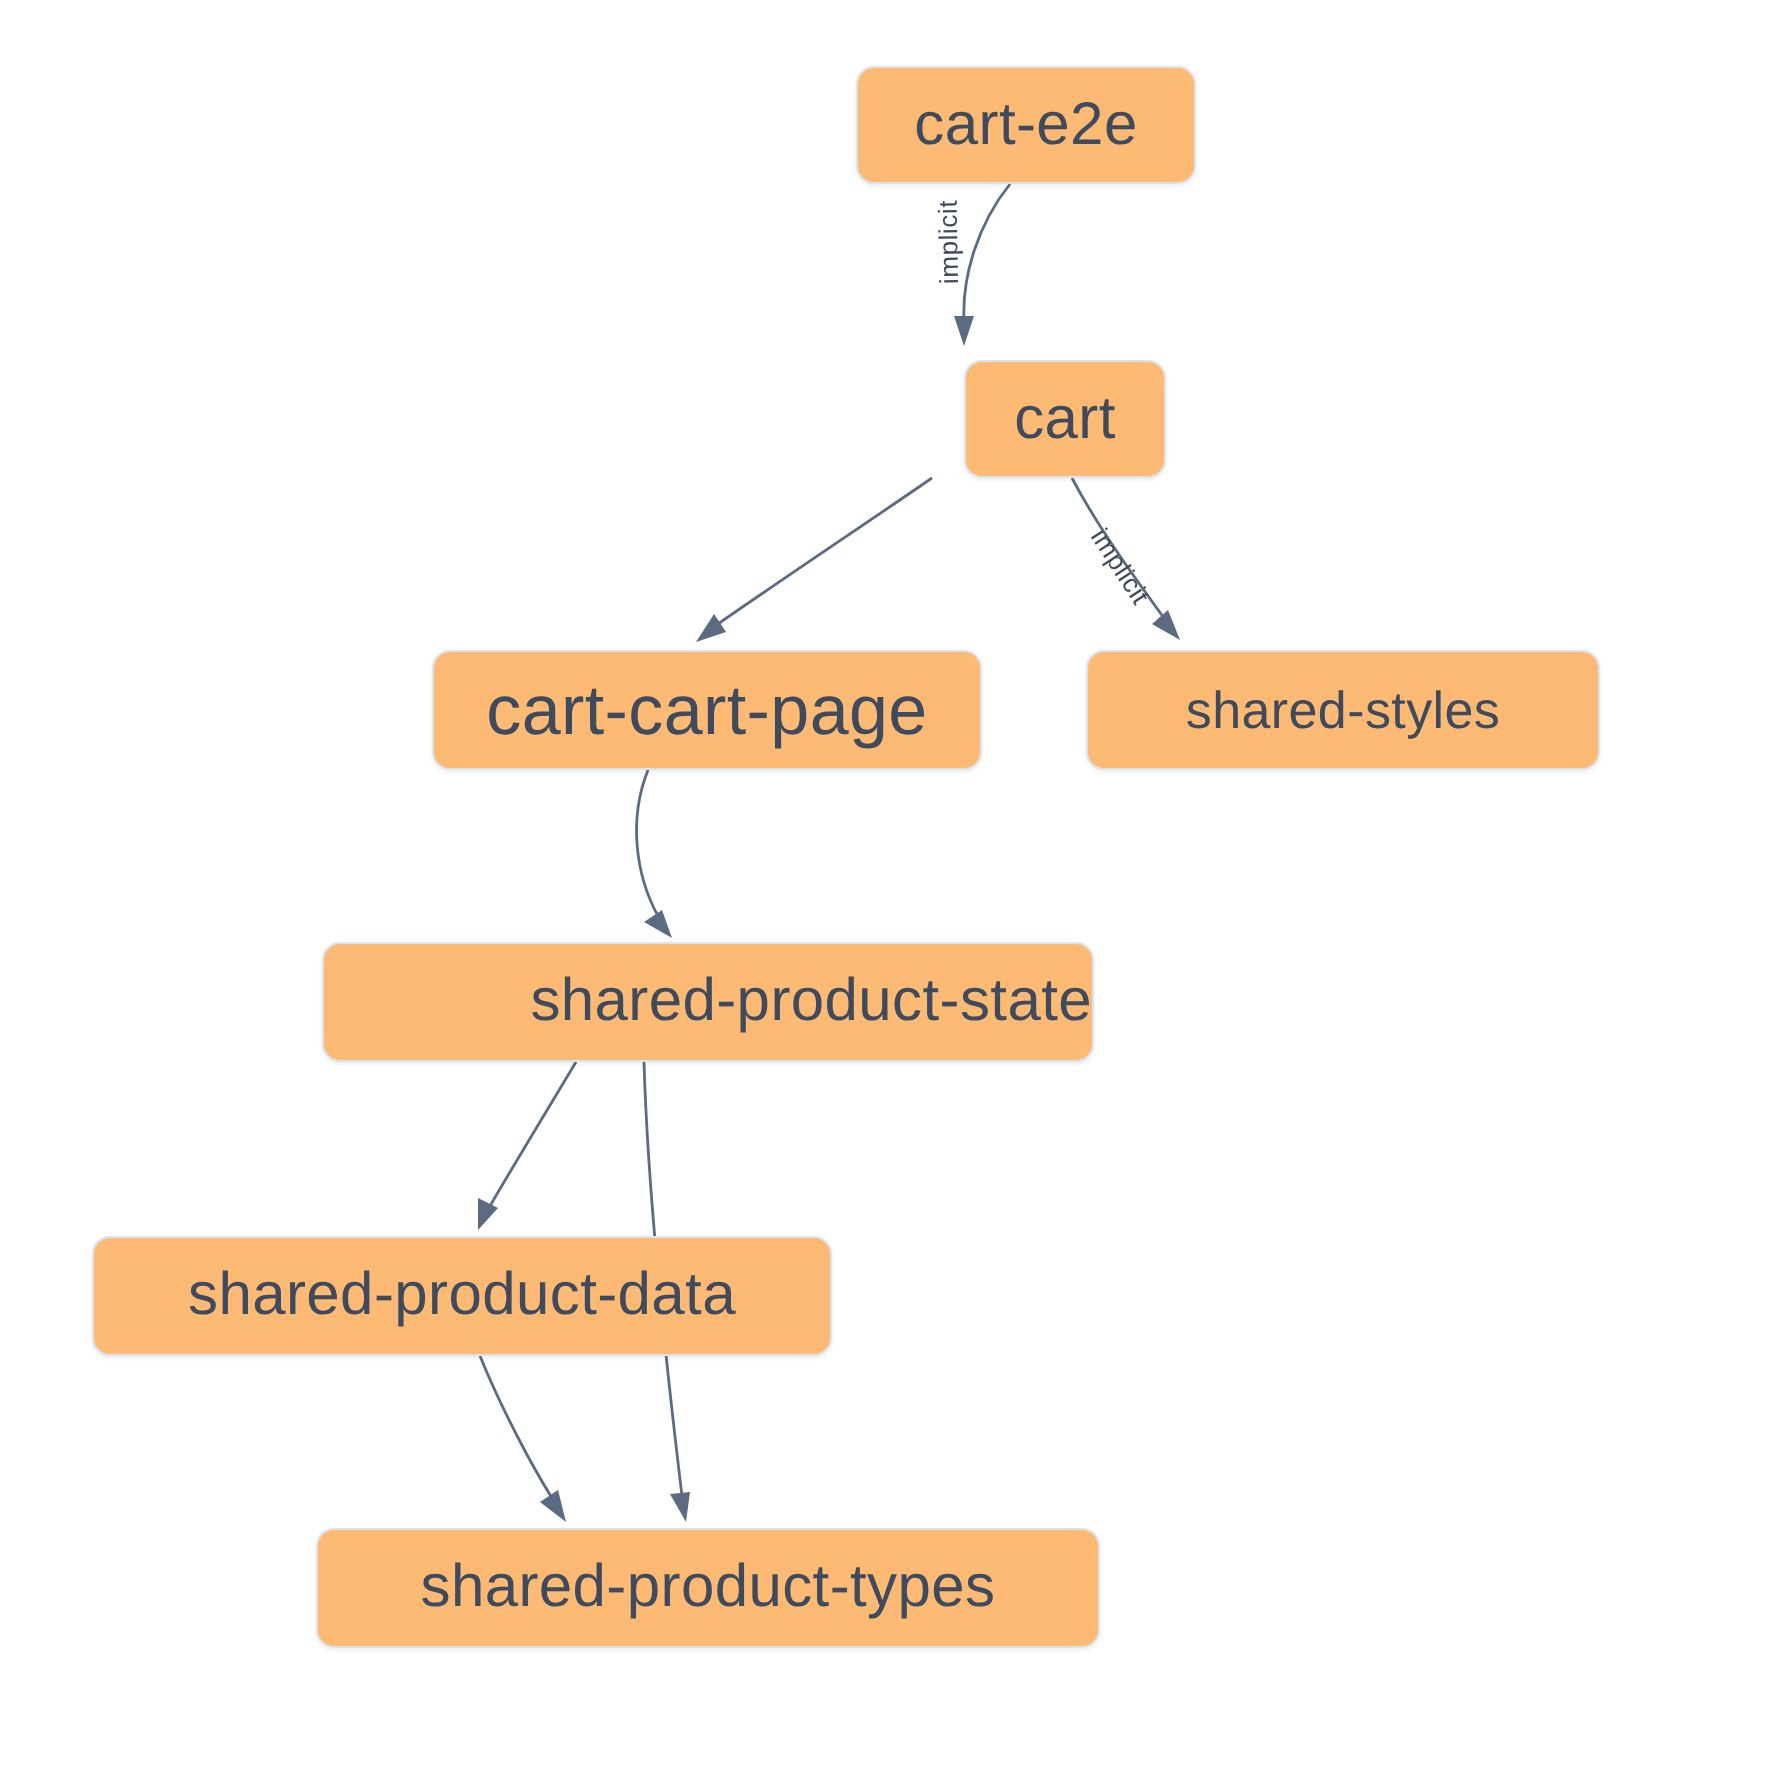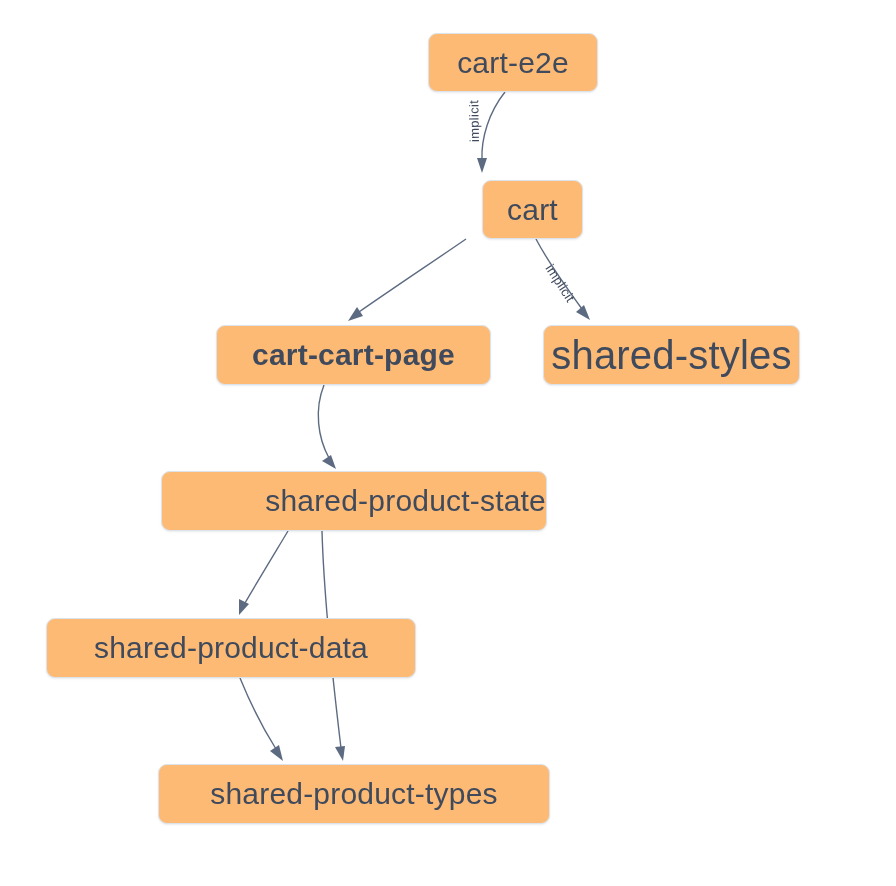--- a/index.html
+++ b/index.html
@@ -109,25 +109,25 @@
   </svg>
 
   <div class="node" style="left:428px; top:33px; width:170px; height:59px; font-size:30px;">
     <span class="node-label">cart-e2e</span>
   </div>
 
   <div class="node" style="left:462px; top:180px; width:101px; height:59px; font-size:30px;margin-left:20px;">
     <span class="node-label">cart</span>
   </div>
 
-  <div class="node" style="left:216px; top:325px; width:275px; height:60px; font-size:30px;font-weight:bold;">
+  <div class="node" style="left:216px; top:325px; width:275px; height:60px; font-size:35px;">
     <span class="node-label">cart-cart-page</span>
   </div>
 
-  <div class="node" style="left:543px; top:325px; width:257px; height:60px; font-size:40px;">
+  <div class="node" style="left:543px; top:325px; width:257px; height:60px; font-size:26px;">
     <span class="node-label">shared-styles</span>
   </div>
 
   <div class="node" style="left:161px; top:471px; width:386px; height:60px; font-size:30px;justify-content:flex-end;">
     <span class="node-label">shared-product-state</span>
   </div>
 
   <div class="node" style="left:46px; top:618px; width:370px; height:60px; font-size:30px;">
     <span class="node-label">shared-product-data</span>
   </div>

